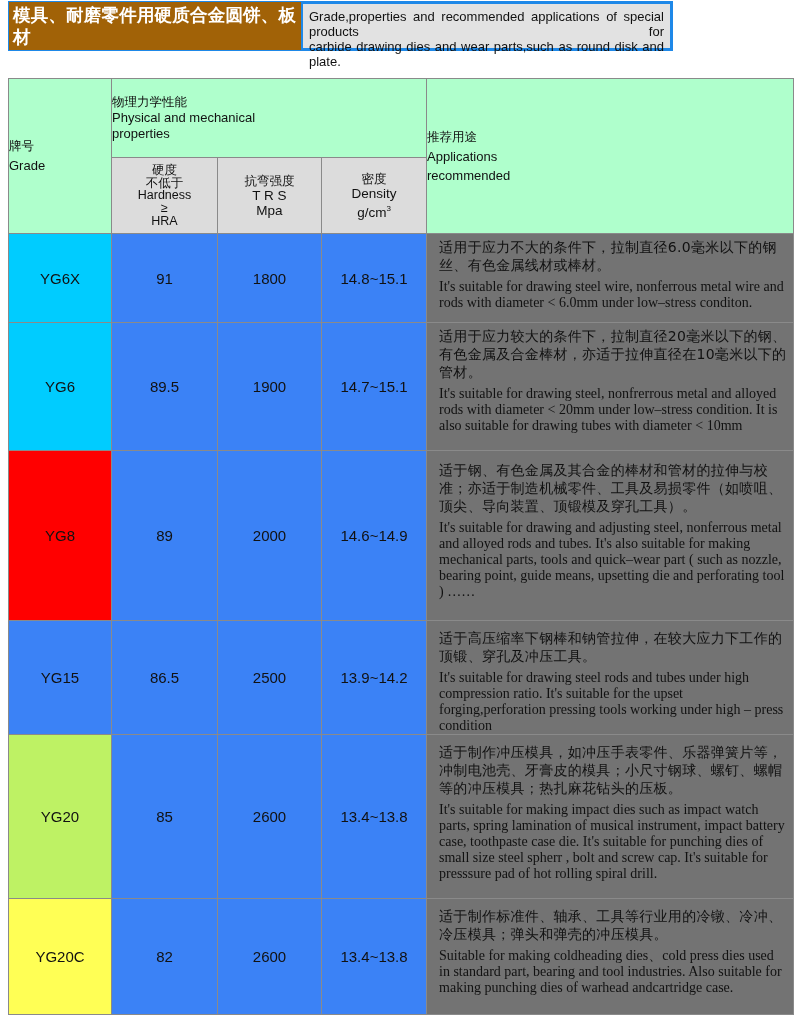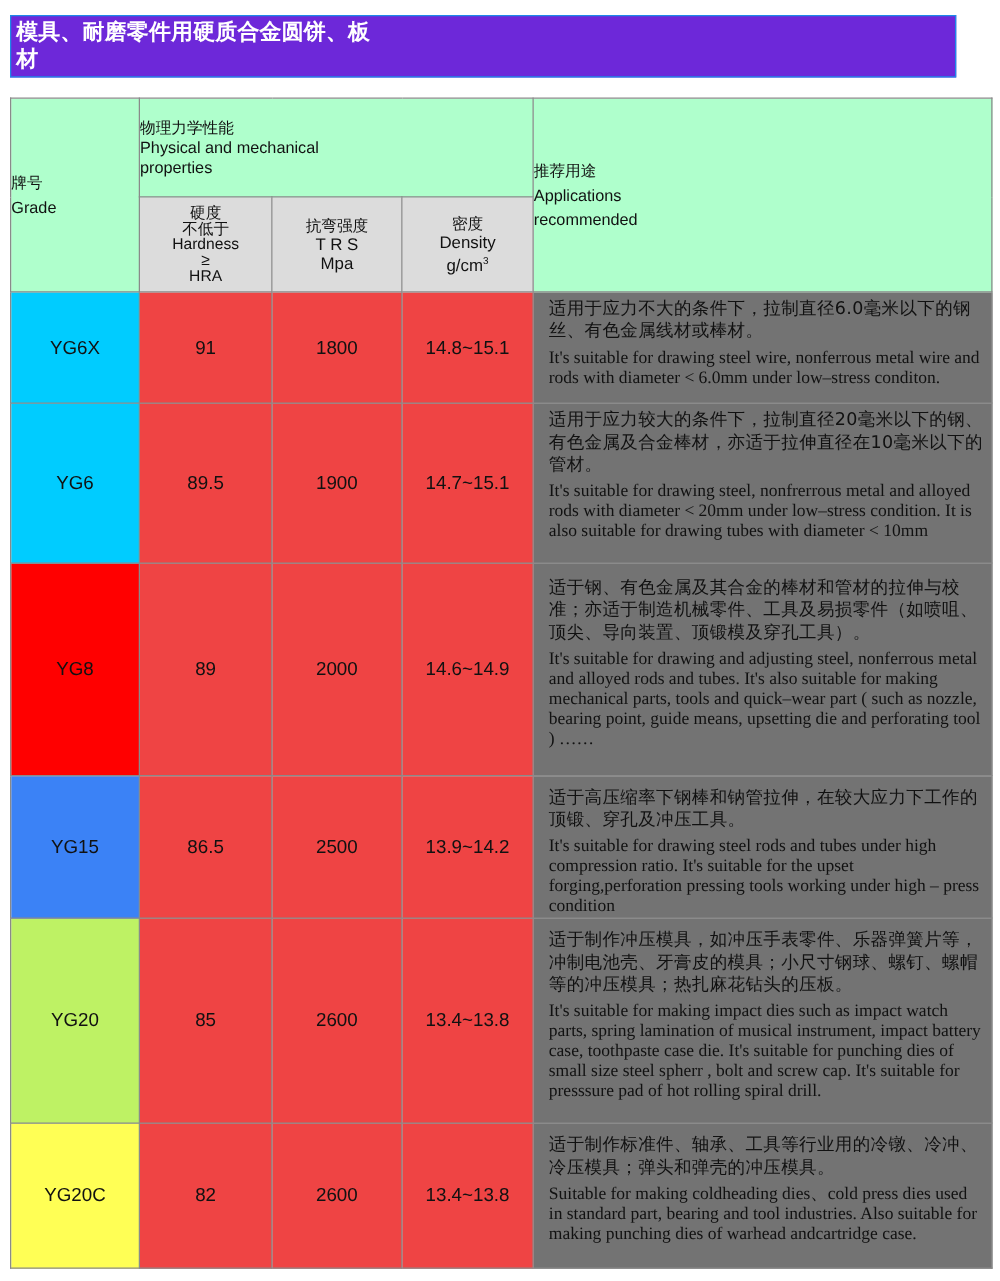--- a/index.html
+++ b/index.html
@@ -1,51 +1,55 @@
 <!DOCTYPE html>
 <html><head>
 <meta charset="utf-8">
 <style>
   html, body { margin: 0; padding: 0; background: #ffffff; }
   body { width: 800px; height: 1025px; position: relative; overflow: hidden;
          font-family: "Liberation Sans", "DejaVu Sans", sans-serif; color: #111; }
-  .banner { position: absolute; left: 8px; top: 12px; width: 757px; height: 50px;
-            background: #6d28d9; border: 1px solid #1e88e8; box-sizing: border-box; }
+  .banner { position: absolute; left: 8px; top: 1px; width: 665px; height: 50px;
+            background: #a16207; border: 1px solid #1e88e8; box-sizing: border-box; }
   .banner-title { position: absolute; left: 4px; top: 2px; width: 288px;
                   color: #ffffff; font-weight: bold; font-size: 17.5px; line-height: 22px;
                   letter-spacing: 0.2px; font-family: "DejaVu Sans", sans-serif; }
   .banner-sub { position: absolute; left: 292px; top: 0; right: 0; bottom: 0;
                 background: #e2e2e2; border: 2px solid #1e88e8; box-sizing: border-box;
                 font-size: 13px; line-height: 15px; padding: 5px 6px 0 6px; text-align: justify;
                 text-align-last: justify; color: #111; }
   .banner-sub .l2 { text-align-last: left; }
 
   table.spec { position: absolute; left: 8px; top: 78px; width: 785px; height: 935px;
                border-collapse: collapse; table-layout: fixed; }
   table.spec td, table.spec th { border: 1.5px solid #8a8a8a; padding: 0; }
   .h-green { background: #afffcc; font-weight: normal; text-align: left; vertical-align: middle;
              font-size: 13px; line-height: 16px; }
   .h-gray { background: #dcdcdc; font-weight: normal; text-align: center; vertical-align: middle;
             font-size: 12.5px; line-height: 13px; }
   .zh { font-family: "DejaVu Sans", sans-serif; font-size: 12.5px; }
   .grade { text-align: center; vertical-align: middle; font-size: 15px; }
-  .num { text-align: center; vertical-align: middle; font-size: 15px; background: #ef4444; }
+  .num { text-align: center; vertical-align: middle; font-size: 15px; background: #3b82f6; }
   .app { vertical-align: top; background: #737373; padding: 4px 6px 0 12px !important; }
   .app-zh { font-family: "DejaVu Sans", sans-serif; font-size: 14px; line-height: 18px;
             letter-spacing: 0.3px; color: #111; }
   .app-en { font-family: "Liberation Serif", "DejaVu Serif", serif; font-size: 14px;
             line-height: 16px; margin-top: 5px; color: #111; }
   sup { font-size: 8px; }
 </style>
 </head>
 <body>
 
 <div class="banner">
   <div class="banner-title">
     <div>模具、耐磨零件用硬质合金圆饼、板材</div>
+  </div>
+  <div class="banner-sub">
+    <div>Grade,properties and recommended applications of special products for</div>
+    <div class="l2">carbide drawing dies and wear parts,such as round disk and plate.</div>
   </div>
 </div>
 
 <table class="spec">
   <colgroup>
     <col style="width:103px">
       <col style="width:106px">
       <col style="width:104px">
       <col style="width:105px">
       <col style="width:367px">

